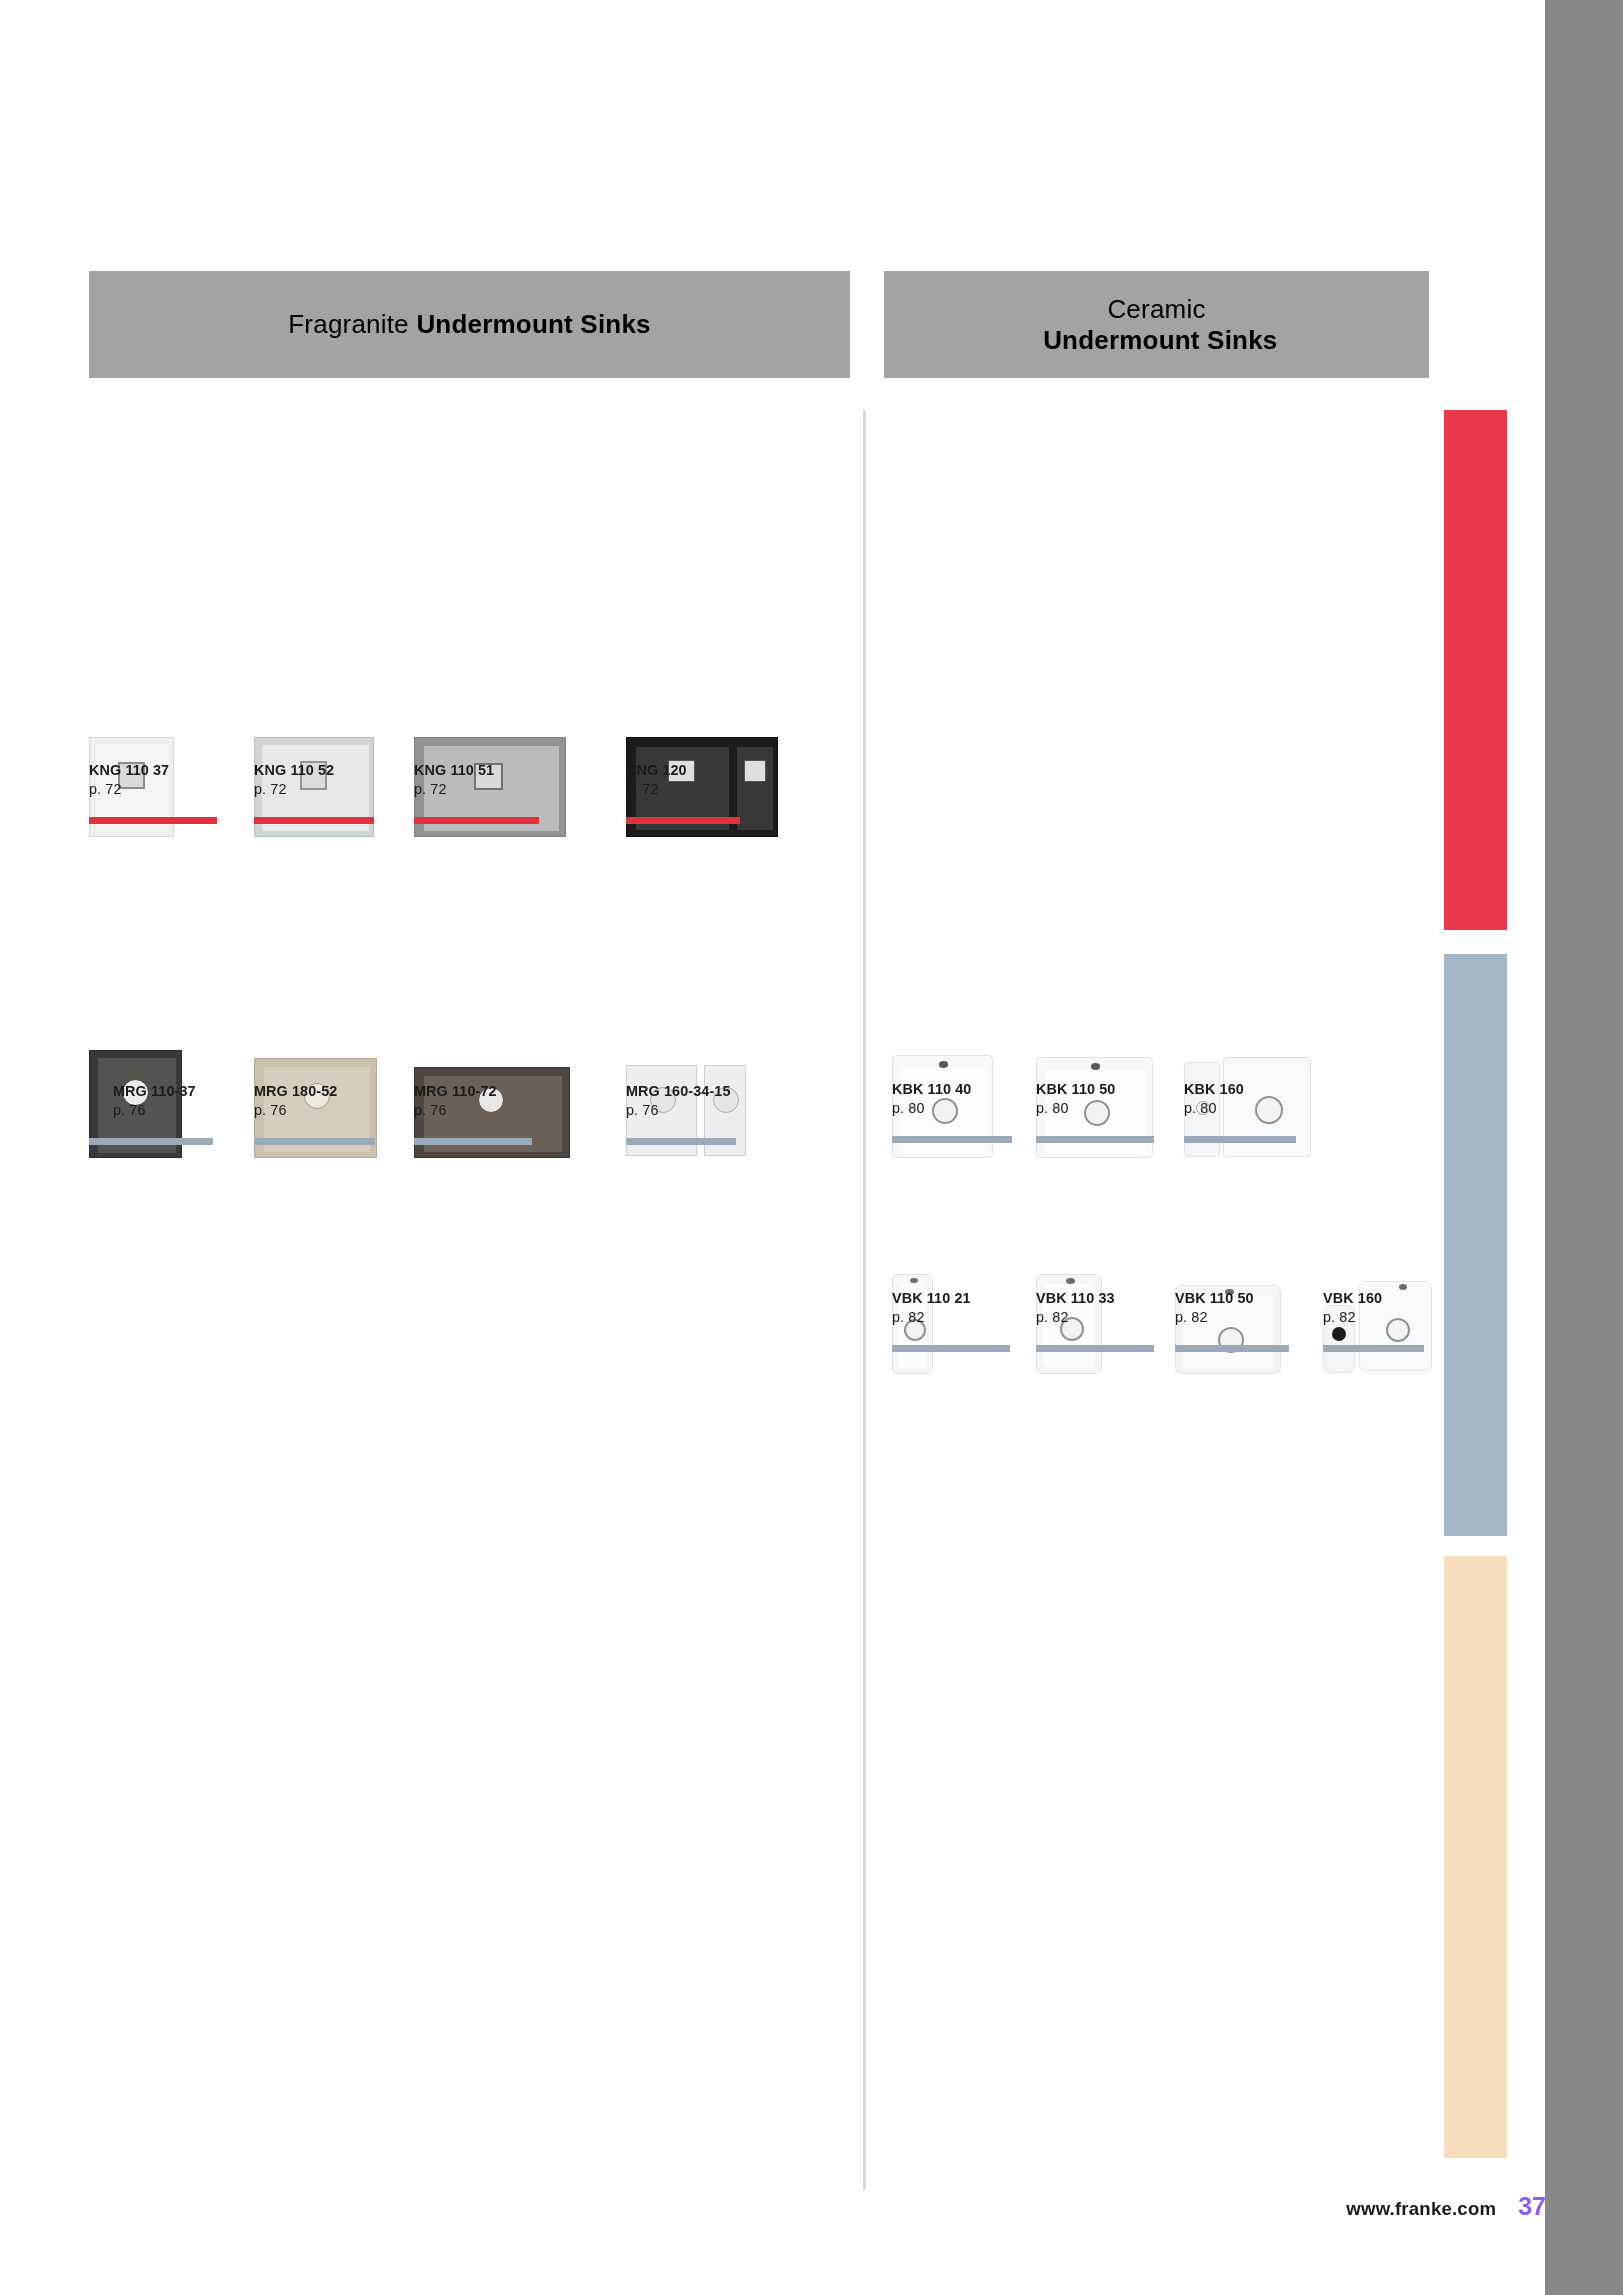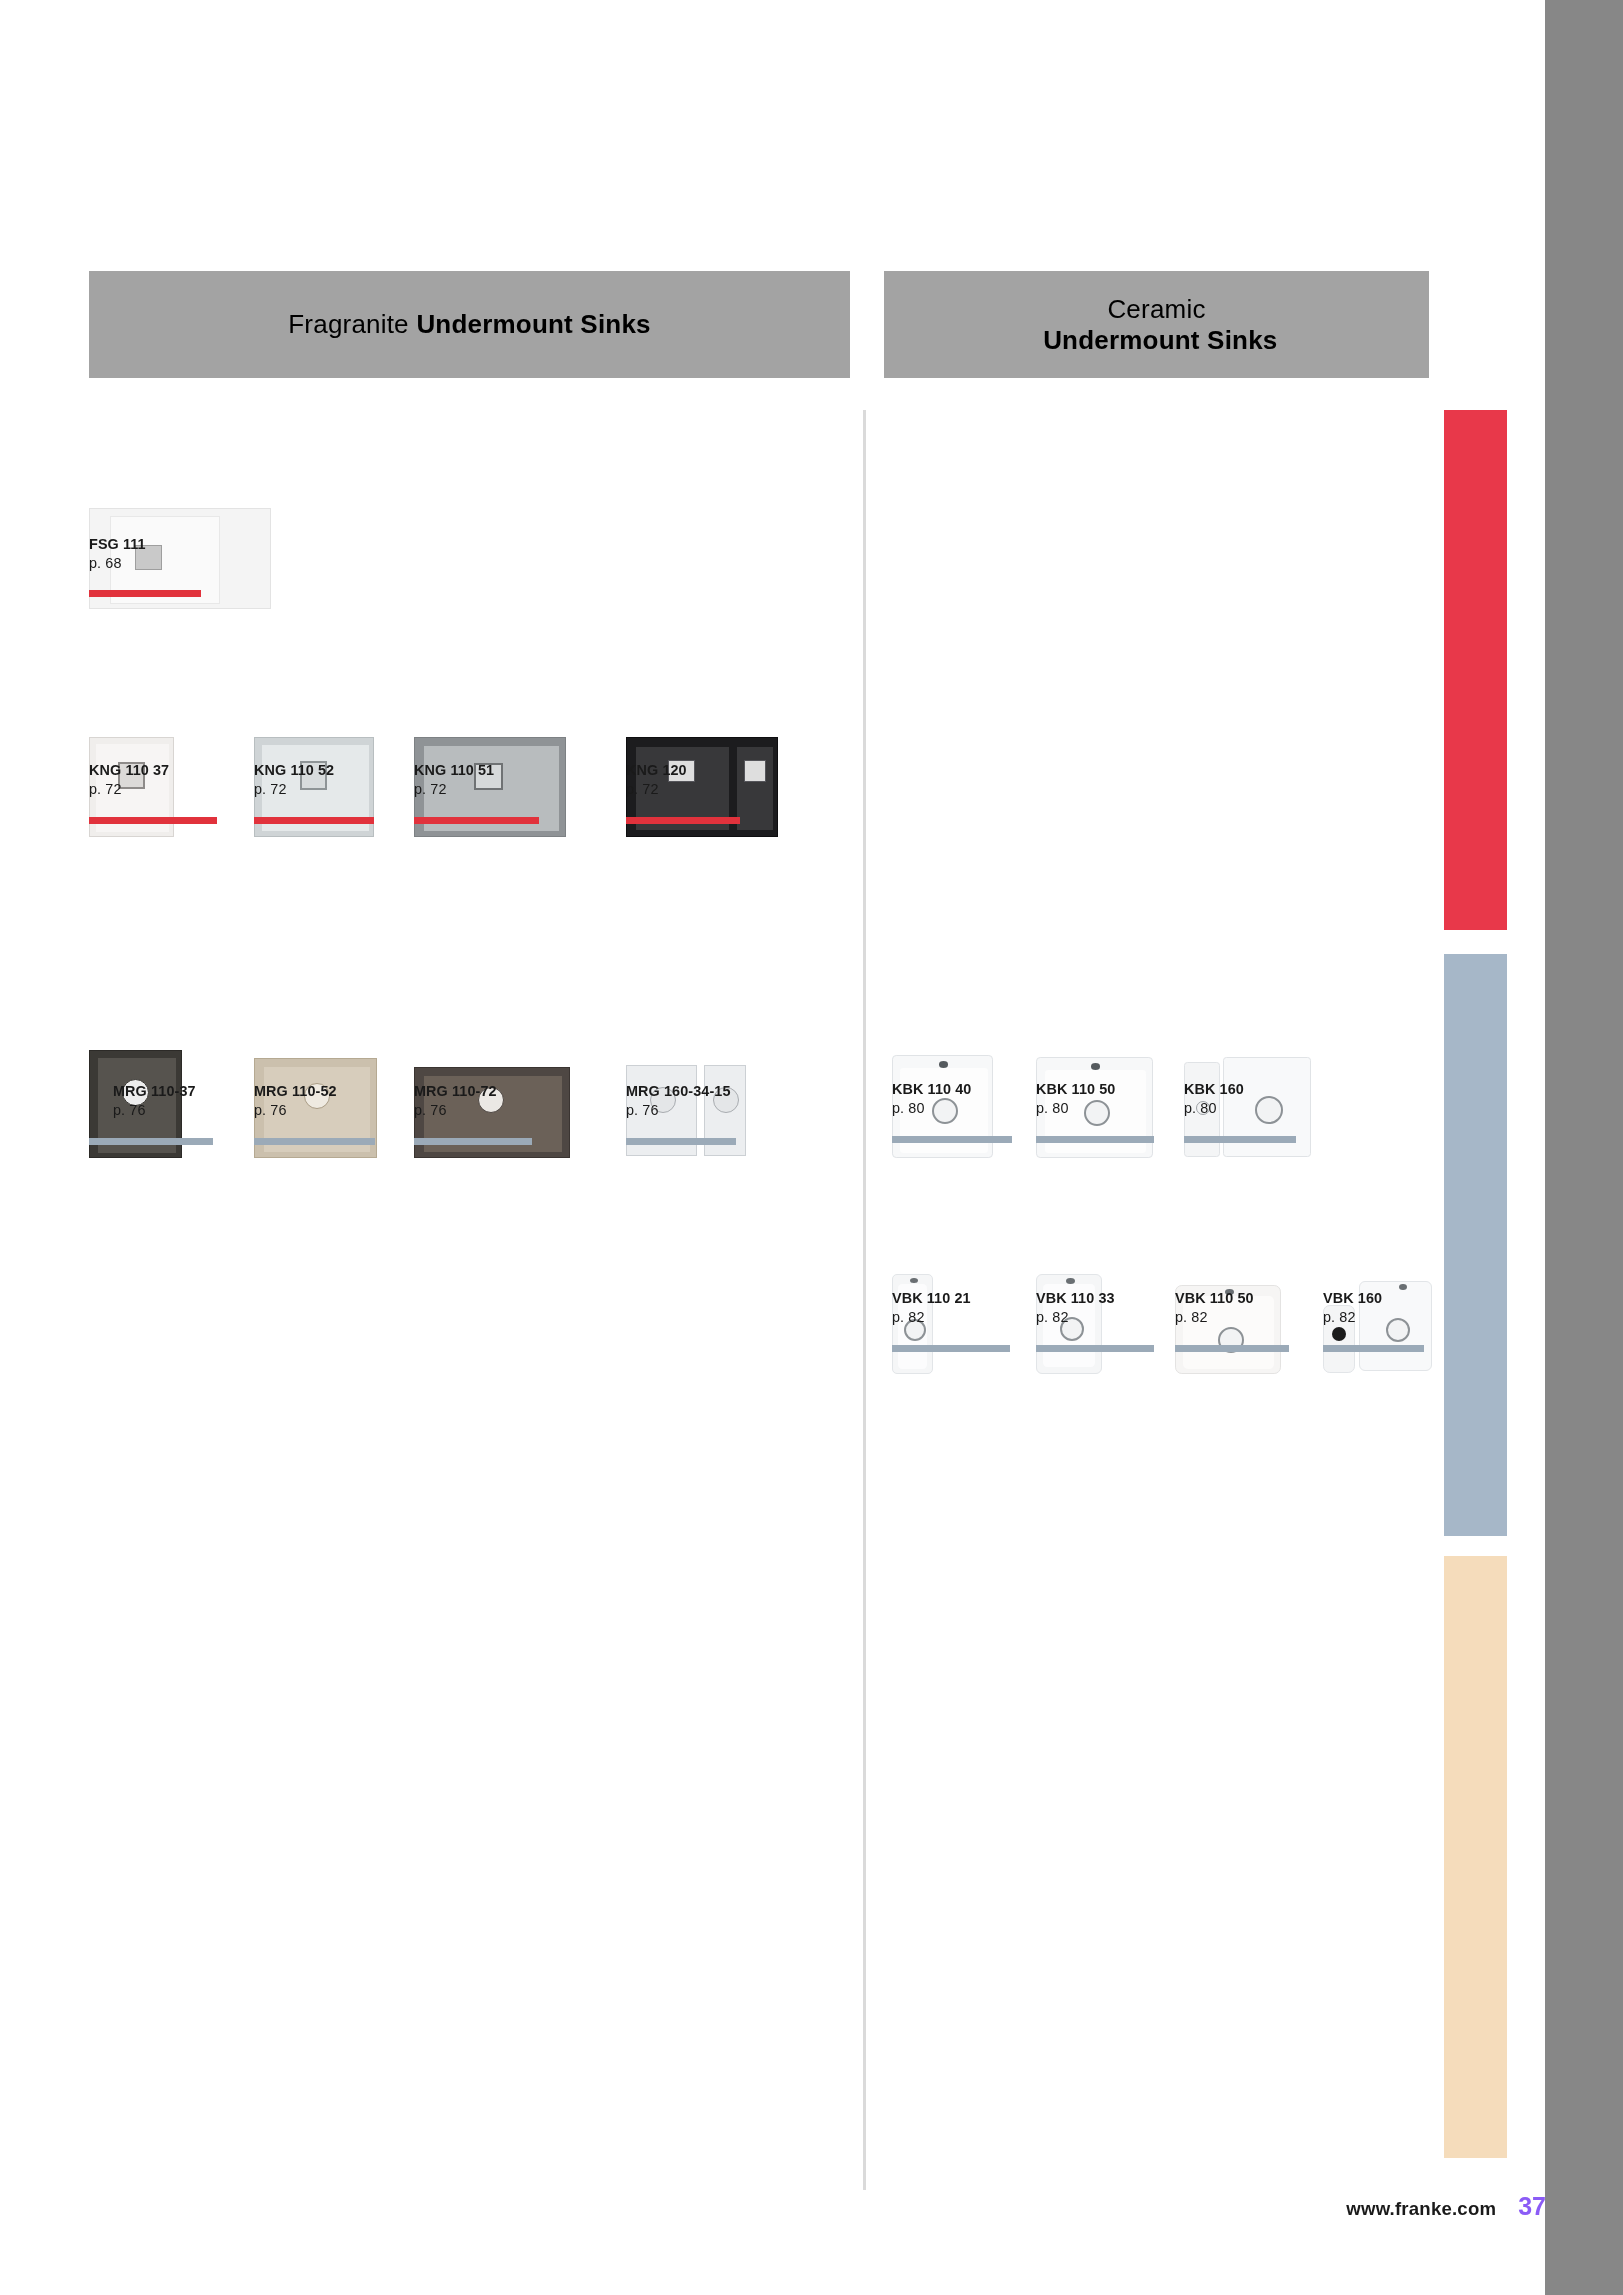--- a/index.html
+++ b/index.html
@@ -175,33 +175,20 @@
     <span class="h-light">Ceramic</span>
     <span class="h-bold">Undermount Sinks</span>
   </div>
 
   <div class="col-divider"></div>
 
   <div class="color-bar" id="bar-red"></div>
   <div class="color-bar" id="bar-blue"></div>
   <div class="color-bar" id="bar-tan"></div>
 
-  <div class="product" style="left:89px; top:406px; width:186px; height:203px;">
-    <div class="thumb-area" style="height:110px; width:186px;">
-      <div class="sink" style="width:182px; height:101px; background:#f4f4f4; border:0.8px solid #e3e3e3;">
-        <div class="sink-basin" style="left:20px; top:6.8px; width:110px; height:88px; background:#fafafa; border:0.8px solid #e8e8e8;"></div>
-        <div class="drain-square" style="left:45px; top:36px; width:27px; height:25px; background:#c9c9c9; border:1.7px solid #9e9e9e;"></div>
-      </div>
-    </div>
-    <div class="prod-label" style="top:129px;">
-      <span class="code">FSG 111</span>
-      <span class="page">p. 68</span>
-    </div>
-    <div class="prod-rule" style="top:184px; width:112px; background:#E1323C;"></div>
-  </div>
 
   <div class="product" style="left:89px; top:643px; width:169px; height:194px;">
     <div class="thumb-area" style="height:101px; width:169px;">
       <div class="sink" style="width:85px; height:100px; background:#f0eeec; border:0.8px solid #d8d5d2;">
         <div class="sink-basin" style="left:6px; top:6px; width:73px; height:88px; background:#f7f5f4;"></div>
         <div class="drain-square" style="left:28px; top:24px; width:27px; height:27px; background:#dcdad8; border:2.5px solid #8e8b89;"></div>
       </div>
     </div>
     <div class="prod-label" style="top:118px;">
       <span class="code">KNG 110 37</span>
@@ -269,21 +256,21 @@
   </div>
 
   <div class="product" style="left:254px; top:955px; width:169px; height:203px;">
     <div class="thumb-area" style="height:110px; width:169px;">
       <div class="sink" style="width:123px; height:100px; background:#cbc0ad; border:0.8px solid #b5a992;">
         <div class="sink-basin" style="left:8.5px; top:7.6px; width:106px; height:85px; background:#d7cdbc;"></div>
         <div class="drain" style="left:49px; top:24px; width:24px; height:24px; background:#efeae1; border:1.7px solid #a99c85;"></div>
       </div>
     </div>
     <div class="prod-label" style="top:127px;">
-      <span class="code">MRG 110-52</span>
+      <span class="code">MRG 180-52</span>
       <span class="page">p. 76</span>
     </div>
     <div class="prod-rule" style="top:183px; width:121px; background:#9BAAB8;"></div>
   </div>
 
   <div class="product" style="left:414px; top:955px; width:186px; height:203px;">
     <div class="thumb-area" style="height:110px; width:186px;">
       <div class="sink" style="width:156px; height:91px; background:#4e4743; border:0.8px solid #3a3431;">
         <div class="sink-basin" style="left:9.3px; top:7.6px; width:138px; height:76px; background:#6b6158;"></div>
         <div class="drain" style="left:63px; top:18.6px; width:24px; height:24px; background:#ebe8e4; border:1.7px solid #4e4743;"></div>

